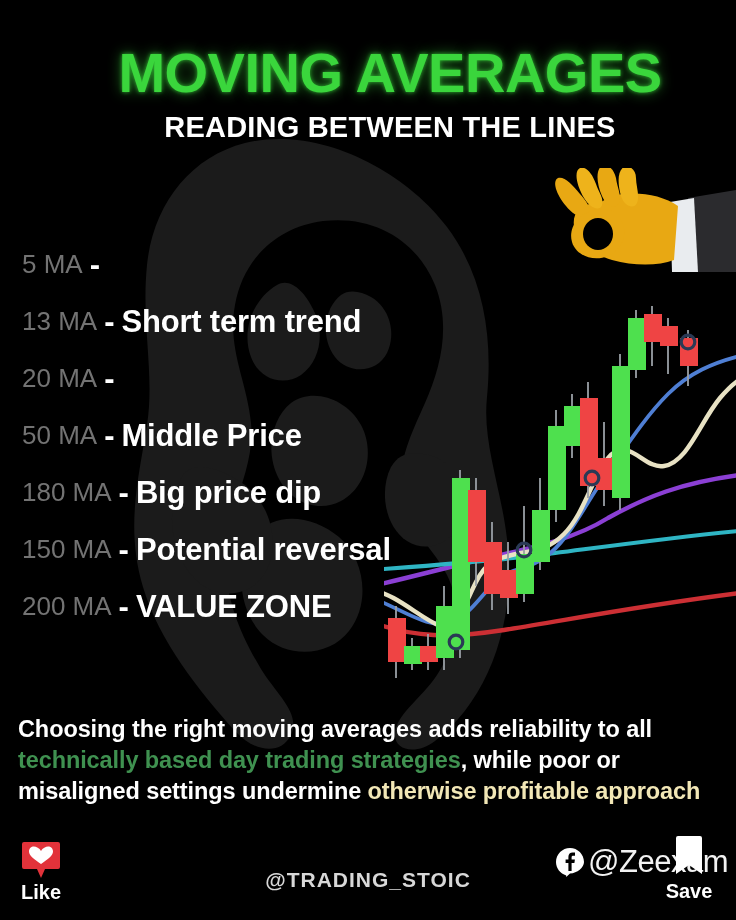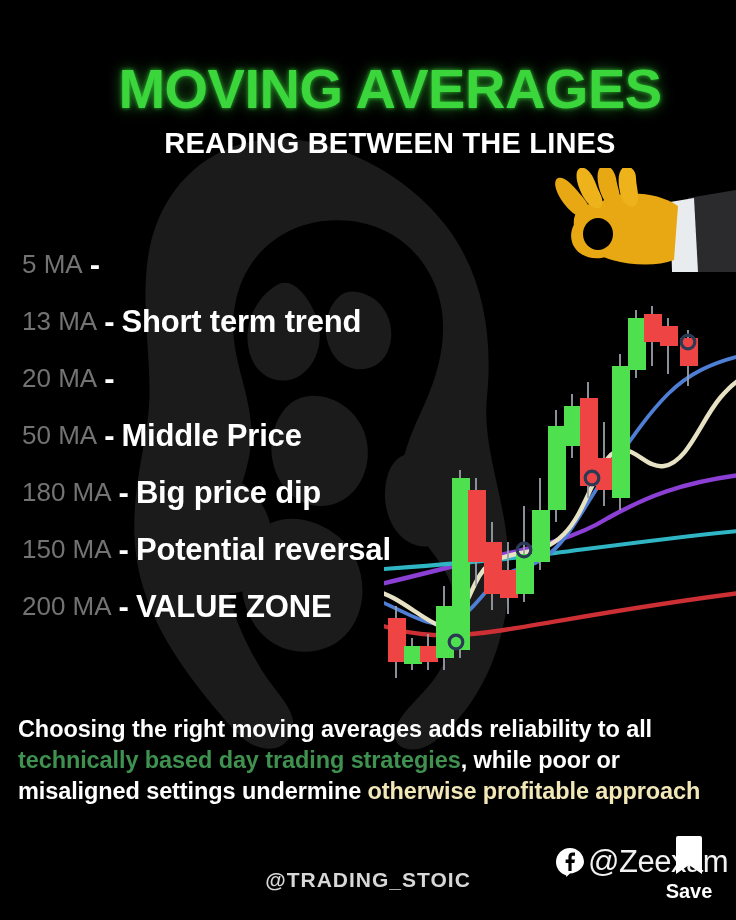--- a/index.html
+++ b/index.html
@@ -26,21 +26,21 @@
     width: 420px;
     height: 620px;
     opacity: 1;
     pointer-events: none;
     z-index: 0;
   }
 
   
   .header {
     position: absolute;
-    top: 16px; left: 0; right: 0;
+    top: 0; left: 0; right: 0;
     z-index: 5;
     text-align: center;
     padding-left: 44px;
   }
   .title {
     margin: 0;
     padding-top: 44px;
     font-size: 56px;
     line-height: 1.02;
     font-weight: bold;
@@ -364,20 +364,30 @@
       <span class="ma-key">200 MA</span>
       <span class="ma-dash">-</span>
       <span class="ma-val">VALUE ZONE</span>
     </li>
   </ul>
 
   <div class="para"><span>Choosing the right moving averages adds reliability to all </span><span class="hl-green">technically based day trading strategies</span><span>, while poor or misaligned settings undermine </span><span class="hl-cream">otherwise profitable approach</span></div>
 
   <div class="footer">
 
+    <div class="like-block">
+      <div class="like-bubble">
+        <svg width="40" height="38" viewBox="0 0 40 38" aria-hidden="true">
+          <path d="M3 1 H37 A2 2 0 0 1 39 3 V26 A2 2 0 0 1 37 28 H24 L20 37 L16 28 H3 A2 2 0 0 1 1 26 V3 A2 2 0 0 1 3 1 Z" fill="#e2323a"></path>
+          <path d="M20 23 C 13 18, 8 14.5, 8 10.5 C 8 7.6, 10.2 5.6, 12.9 5.6 C 15 5.6, 18.6 7.4, 20 10
+                   C 21.4 7.4, 25 5.6, 27.1 5.6 C 29.8 5.6, 32 7.6, 32 10.5 C 32 14.5, 27 18, 20 23 Z" fill="#ffffff"></path>
+        </svg>
+      </div>
+      <span class="like-label">Like</span>
+    </div>
 
     <div class="handle-center">@TRADING_STOIC</div>
 
     <div class="brand-block">
       <svg class="fb-icon" viewBox="0 0 30 30" aria-hidden="true">
         <path d="M15 1 C 7.3 1, 1 7.3, 1 15 C 1 21.4, 5.3 26.7, 11.2 28.4 L 11.2 30 L 15 26.5 C 22.3 26.2, 29 20.4, 29 15 C 29 7.3, 22.7 1, 15 1 Z" fill="#ffffff"></path>
         <path d="M16.6 24 L16.6 15.9 L19.4 15.9 L19.9 12.4 L16.6 12.4 L16.6 10.3 C 16.6 9.3, 16.9 8.7, 18.4 8.7 L20 8.7 L20 5.6 C 19.7 5.5, 18.7 5.4, 17.6 5.4 C 15.2 5.4, 13.4 6.9, 13.4 9.8 L13.4 12.4 L10.6 12.4 L10.6 15.9 L13.4 15.9 L13.4 24 Z" fill="#000000"></path>
       </svg>
       <span class="brand-text">@Zeexam</span>
     </div>

